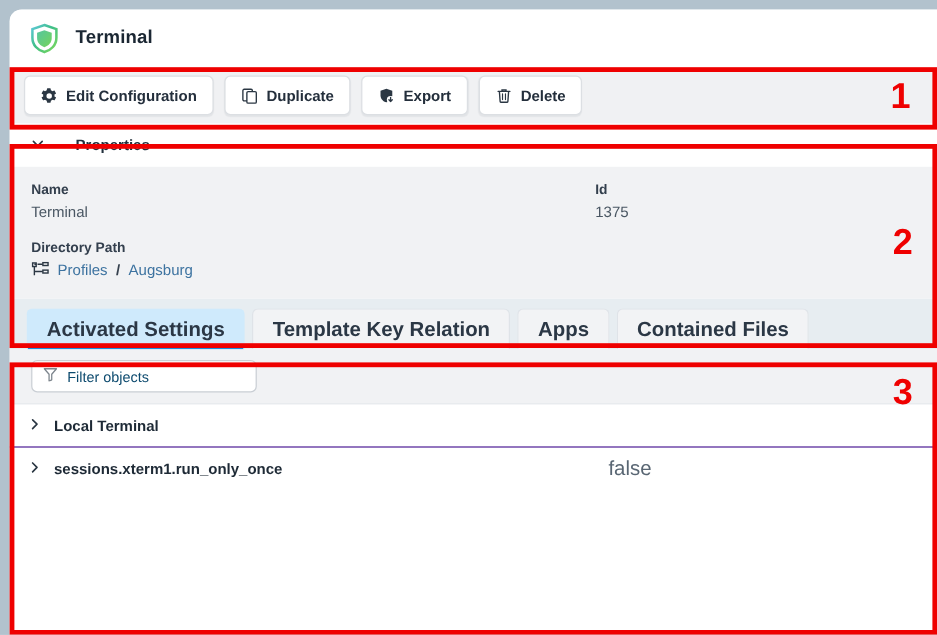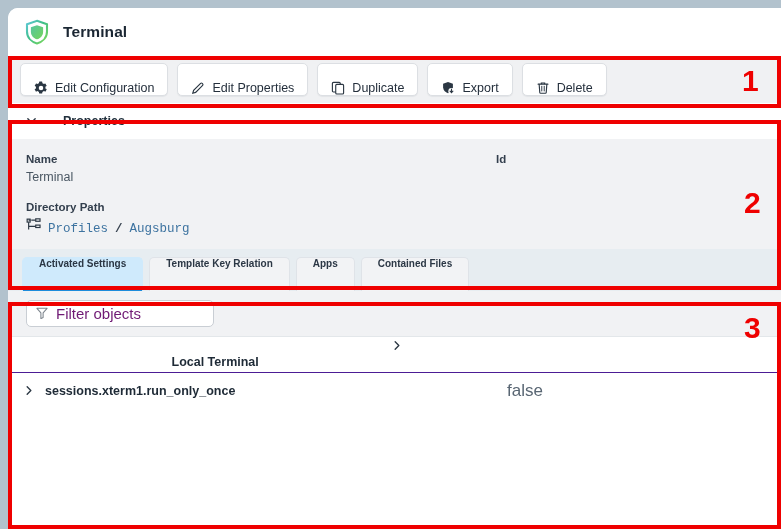--- a/index.html
+++ b/index.html
@@ -68,25 +68,25 @@
     padding: 0 12px;
     background: #f0f1f3;
     box-sizing: border-box;
   }
   .tbtn {
     height: 31px;
     background: #ffffff;
     border: 1px solid #dcdfe3;
     border-radius: 5px;
     display: flex;
-    align-items: flex-end;
+    align-items: center;
     gap: 7px;
     padding: 0 13px;
     font-size: 12.5px;
-    font-weight: normal;
+    font-weight: bold;
     color: #242f3c;
     cursor: pointer;
     box-shadow: 0 1px 1px rgba(20,30,45,0.06);
     white-space: nowrap;
   }
   .tbtn svg { display: block; flex: 0 0 auto; }
 
   
   .props-head {
     height: 36px;
@@ -125,24 +125,23 @@
   }
   .field-value {
     font-size: 12.5px;
     color: #4a5763;
   }
   .field-block { margin-bottom: 17px; }
   .field-block:last-child { margin-bottom: 0; }
 
   .path-row {
     display: flex;
-    align-items: flex-end;
+    align-items: flex-start;
     gap: 7px;
     font-size: 12.5px;
-    font-family: Liberation Mono, monospace;
   }
   .path-link {
     color: #3d73a0;
     cursor: pointer;
   }
   .path-sep {
     color: #37424f;
     font-weight: bold;
   }
 
@@ -152,23 +151,23 @@
     background: #e7edf1;
     display: flex;
     align-items: flex-end;
     padding-left: 14px;
     box-sizing: border-box;
     gap: 6px;
   }
   .tab {
     height: 34px;
     display: flex;
-    align-items: flex-start;
+    align-items: center;
     padding: 0 16px;
-    font-size: 10px;
+    font-size: 17px;
     font-weight: bold;
     color: #2b3745;
     background: #f2f3f5;
     border: 1px solid #dfe3e8;
     border-bottom: none;
     border-top-left-radius: 5px;
     border-top-right-radius: 5px;
     cursor: pointer;
     white-space: nowrap;
     box-sizing: border-box;
@@ -195,36 +194,36 @@
     border: 1px solid #c9ced4;
     border-radius: 5px;
     display: flex;
     align-items: center;
     gap: 8px;
     padding: 0 9px;
     box-sizing: border-box;
     cursor: text;
   }
   .filter-input .ph {
-    font-size: 15px;
-    color: #701a75;
+    font-size: 12px;
+    color: #0c4a6e;
   }
 
   
   .listwrap { background: #ffffff; }
   .lrow {
     height: 36px;
     display: flex;
     align-items: center;
     border-top: 1px solid #4c1d95;
     padding-left: 16px;
     box-sizing: border-box;
     cursor: pointer;
   }
-  .lrow:first-child { border-top: 1px solid #e3e7ea; flex-direction: column; }
+  .lrow:first-child { border-top: 1px solid #e3e7ea; }
   .lrow .chev { flex: 0 0 auto; margin-right: 11px; }
   .lrow .key {
     font-size: 12.5px;
     font-weight: bold;
     color: #1e2a36;
     width: 462px;
   }
   .lrow .val {
     font-size: 17px;
     color: #596673;
@@ -279,28 +278,20 @@
 
       <div class="tbtn">
         <span>
           <svg width="14" height="14" viewBox="0 0 16 16">
             <path fill="#2b3743" d="M14.3 9.2l-1.3-.75a5.2 5.2 0 000-1.9l1.3-.75a.4.4 0 00.15-.5l-1.3-2.25a.4.4 0 00-.49-.17l-1.4.55a5.3 5.3 0 00-1.65-.96l-.22-1.48a.4.4 0 00-.4-.34H6.3a.4.4 0 00-.4.34l-.22 1.48a5.3 5.3 0 00-1.65.96l-1.4-.55a.4.4 0 00-.49.17L.84 5.3a.4.4 0 00.15.5l1.3.75a5.2 5.2 0 000 1.9l-1.3.75a.4.4 0 00-.15.5l1.3 2.25a.4.4 0 00.49.17l1.4-.55c.5.4 1.05.73 1.65.96l.22 1.48a.4.4 0 00.4.34h2.69a.4.4 0 00.4-.34l.22-1.48c.6-.23 1.15-.56 1.65-.96l1.4.55a.4.4 0 00.49-.17l1.3-2.25a.4.4 0 00-.15-.5zM8 10.6A2.6 2.6 0 1110.6 8 2.6 2.6 0 018 10.6z"></path>
           </svg>
         </span>
         <span>Edit Configuration</span>
       </div>
 
-      <div class="tbtn">
-        <span>
-          <svg width="14" height="14" viewBox="0 0 16 16">
-            <path fill="none" stroke="#2b3743" stroke-width="1.3" d="M2 14l1-3.3L11 2.7a1.3 1.3 0 011.8 0l.5.5a1.3 1.3 0 010 1.8L5.3 13z"></path>
-          </svg>
-        </span>
-        <span>Edit Properties</span>
-      </div>
 
       <div class="tbtn">
         <span>
           <svg width="14" height="14" viewBox="0 0 16 16">
             <rect x="1.6" y="1.6" width="9" height="11" rx="1.2" fill="none" stroke="#2b3743" stroke-width="1.3"></rect>
             <rect x="5.4" y="3.8" width="9" height="11" rx="1.2" fill="#ffffff" stroke="#2b3743" stroke-width="1.3"></rect>
           </svg>
         </span>
         <span>Duplicate</span>
       </div>
@@ -362,20 +353,21 @@
               <span class="path-link">Profiles</span>
               <span class="path-sep">/</span>
               <span class="path-link">Augsburg</span>
             </div>
           </div>
         </div>
 
         <div class="props-col right">
           <div class="field-block">
             <div class="field-label">Id</div>
+            <div class="field-value">1375</div>
           </div>
         </div>
 
       </div>
     </div>
 
     <div class="tabstrip">
       <div class="tab active">
         <span>Activated Settings</span>
       </div>

